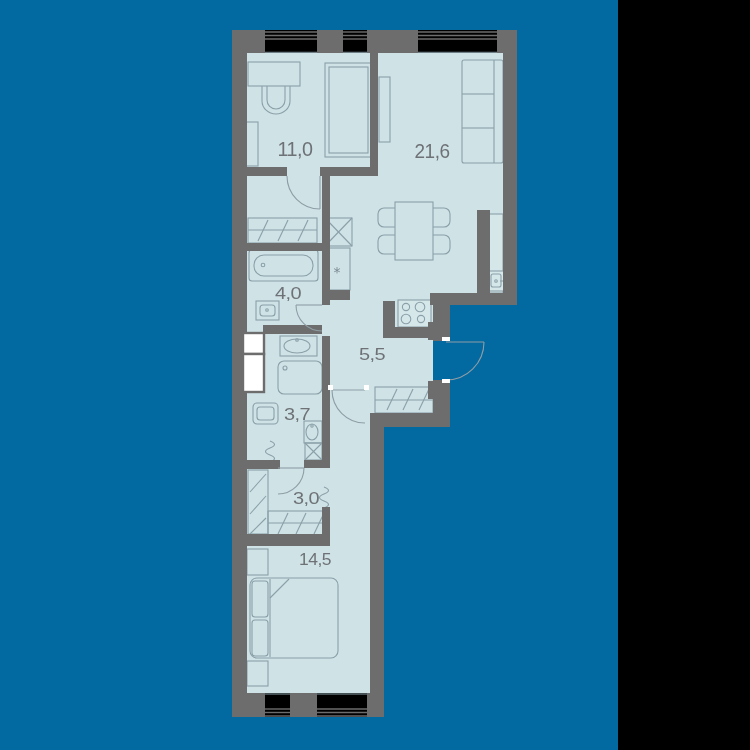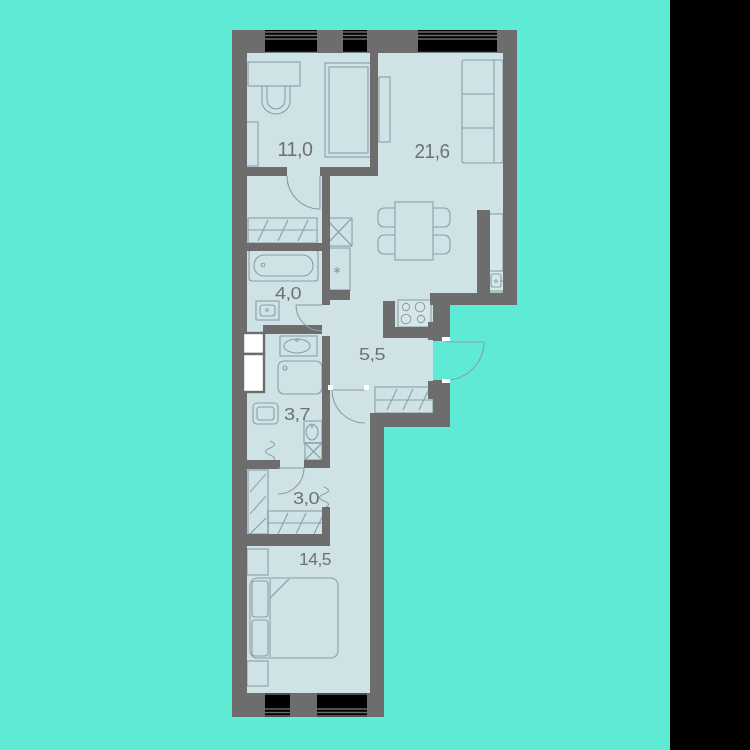--- a/index.html
+++ b/index.html
@@ -1,16 +1,16 @@
 <!DOCTYPE html>
 <html><head>
 <meta charset="utf-8">
 <style>
   html,body{margin:0;padding:0;background:#000;}
-  .stage{position:relative;width:670px;height:750px;background:#5eead4;overflow:hidden;}
+  .stage{position:relative;width:618px;height:750px;background:#0369a1;overflow:hidden;}
   svg{display:block;}
   .room-label{font-family:"Liberation Sans",sans-serif;fill:#6e7276;letter-spacing:-0.5px;}
   .star-label{font-family:"DejaVu Sans",sans-serif;fill:#7c8a90;}
 </style>
 </head>
 <body>
 
 <div class="stage">
 <svg width="750" height="750" viewBox="0 0 750 750">
 

